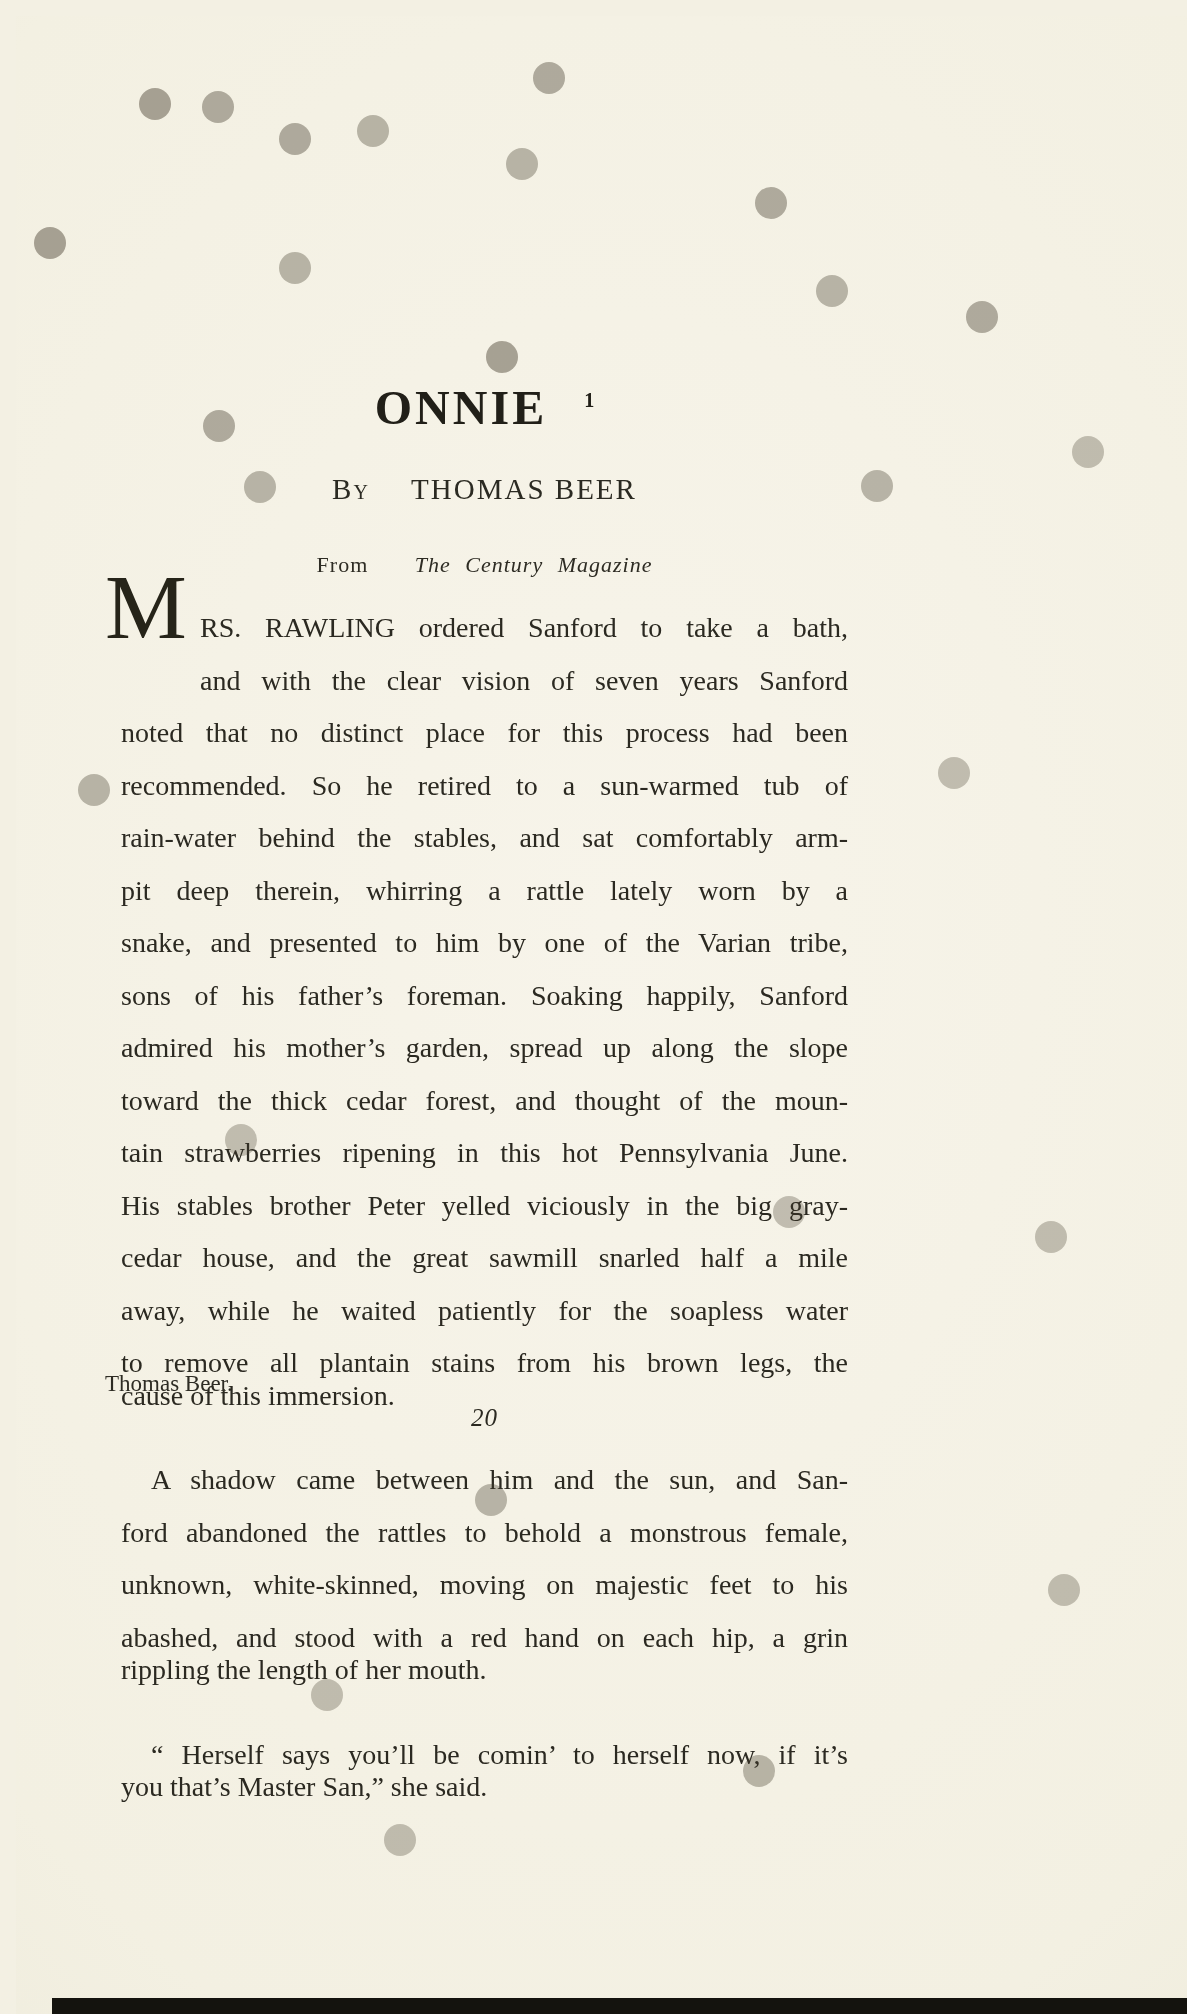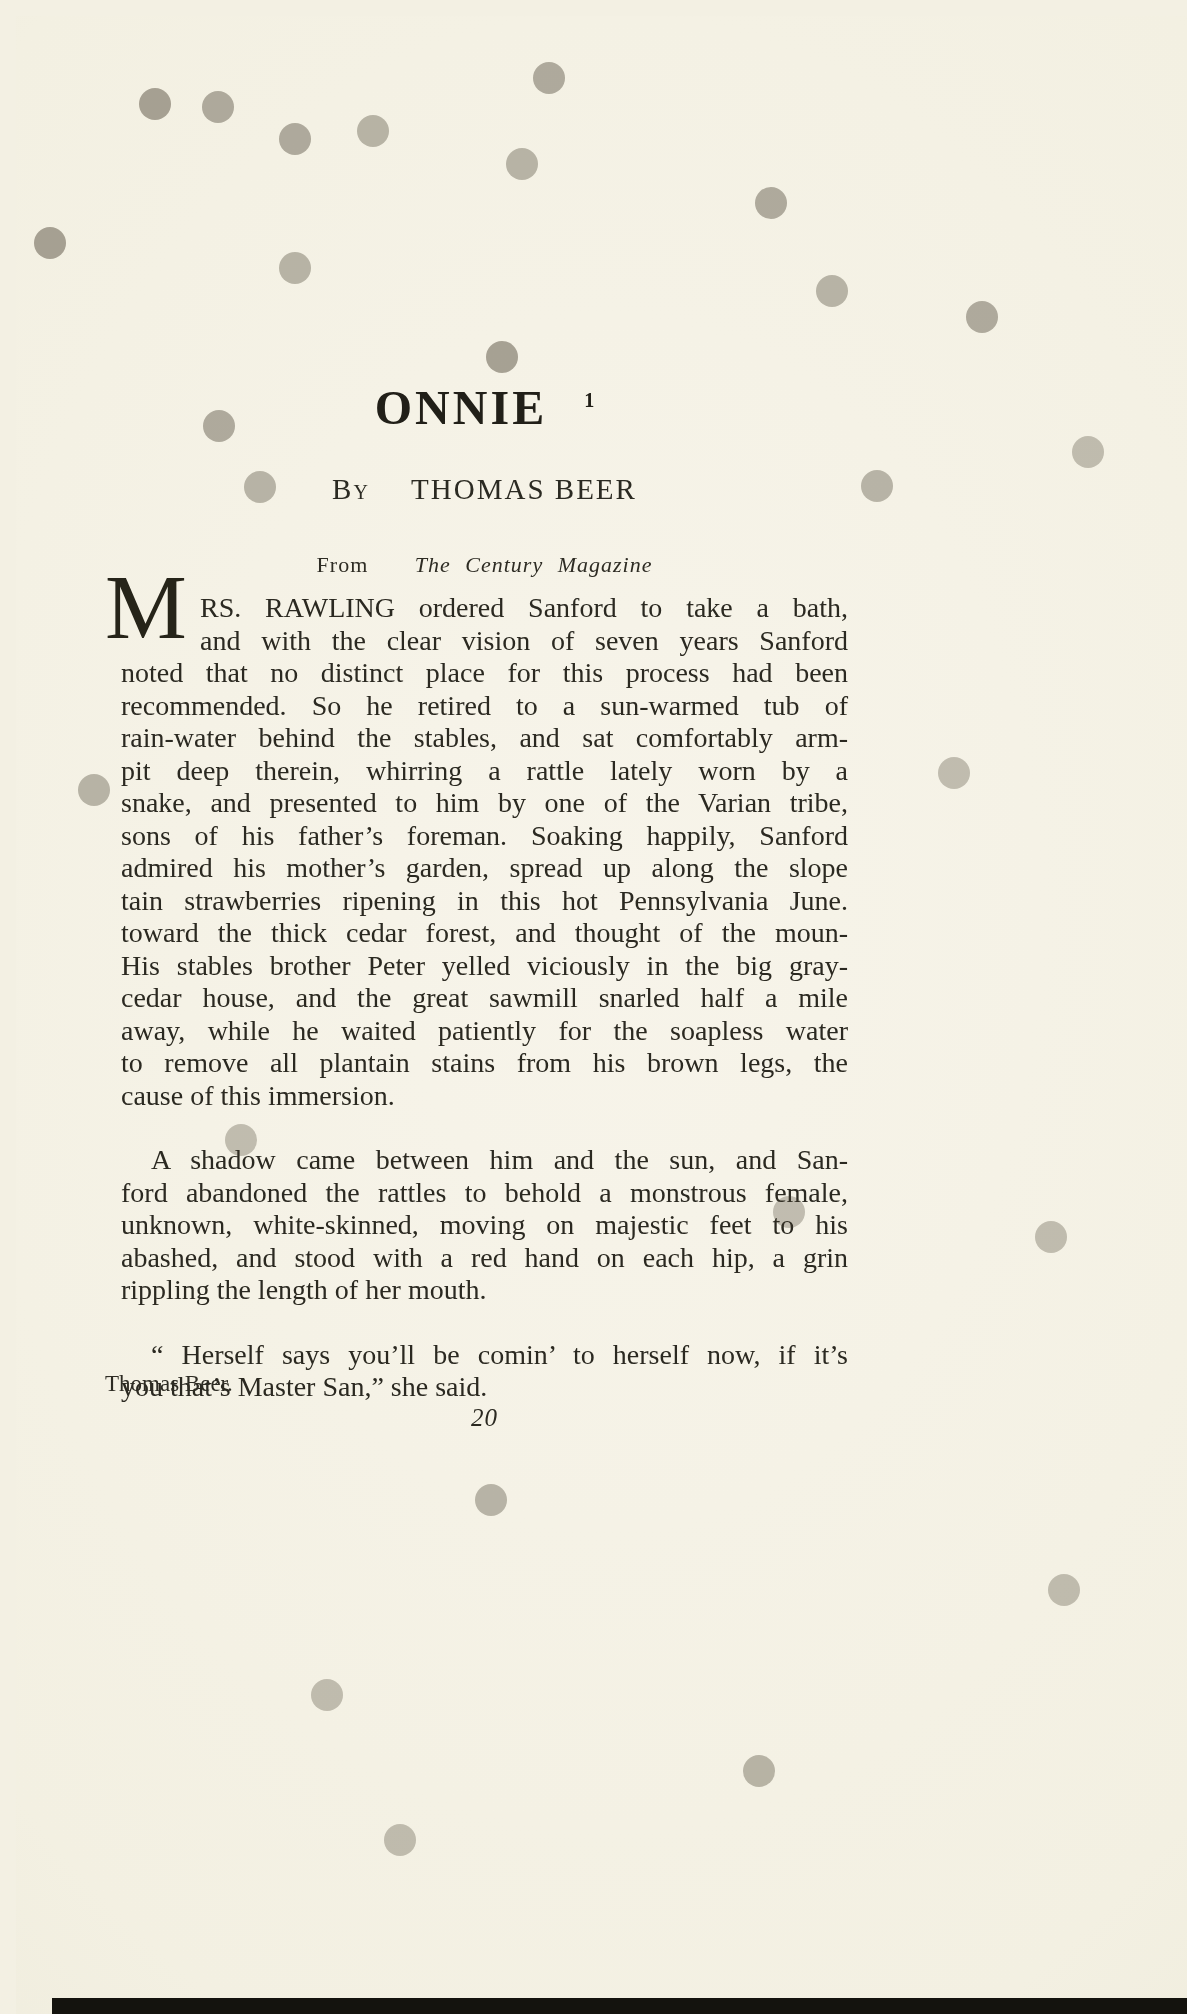--- a/index.html
+++ b/index.html
@@ -30,21 +30,21 @@
     position:absolute; top:484px; left:57px; width:823px;
     text-align:center; font-size:22px; letter-spacing:1px; word-spacing:8px; color:#2e2c24;margin-top:36px;
   }
   .source em { font-style:italic; }
   .bodytext {
     position:absolute; top:528px; left:57px; width:823px;
     font-size:28px;
   }
   .para { position:relative; }
   .line { height:32.5px; line-height:32.5px; }
-  .line.j { text-align:justify; text-align-last:justify; text-justify:inter-word; }
+  .line.j { text-align:justify; text-align-last:justify; text-justify:inter-word;margin-top:20px; }
   .has-dropcap .dropcap {
     position:absolute; left:0; top:-15px;
     font-size:92px; line-height:92px; color:#262419;
   }
   .has-dropcap .line:nth-of-type(1),
   .has-dropcap .line:nth-of-type(2) { padding-left:95px; }
   .indented .line:first-of-type { text-indent:30px; }
   .footnote {
     position:absolute; top:1322px; left:57px; width:823px;
     font-size:23px; color:#2e2c24;
@@ -114,22 +114,22 @@
       <span class="dropcap">M</span>
     <div class="line j">RS. RAWLING ordered Sanford to take a bath,</div>
         <div class="line j">and with the clear vision of seven years Sanford</div>
         <div class="line j">noted that no distinct place for this process had been</div>
         <div class="line j">recommended. So he retired to a sun-warmed tub of</div>
         <div class="line j">rain-water behind the stables, and sat comfortably arm-</div>
         <div class="line j">pit deep therein, whirring a rattle lately worn by a</div>
         <div class="line j">snake, and presented to him by one of the Varian tribe,</div>
         <div class="line j">sons of his father’s foreman. Soaking happily, Sanford</div>
         <div class="line j">admired his mother’s garden, spread up along the slope</div>
+        <div class="line j">toward the thick cedar forest, and thought of the moun-</div>
         <div class="line j">tain strawberries ripening in this hot Pennsylvania June.</div>
-        <div class="line j">toward the thick cedar forest, and thought of the moun-</div>
         <div class="line j">His stables brother Peter yelled viciously in the big gray-</div>
         <div class="line j">cedar house, and the great sawmill snarled half a mile</div>
         <div class="line j">away, while he waited patiently for the soapless water</div>
         <div class="line j">to remove all plantain stains from his brown legs, the</div>
         <div class="line">cause of this immersion.</div>
       </div>
     <div class="para indented">
         <div class="line j">A shadow came between him and the sun, and San-</div>
         <div class="line j">ford abandoned the rattles to behold a monstrous female,</div>
         <div class="line j">unknown, white-skinned, moving on majestic feet to his</div>

